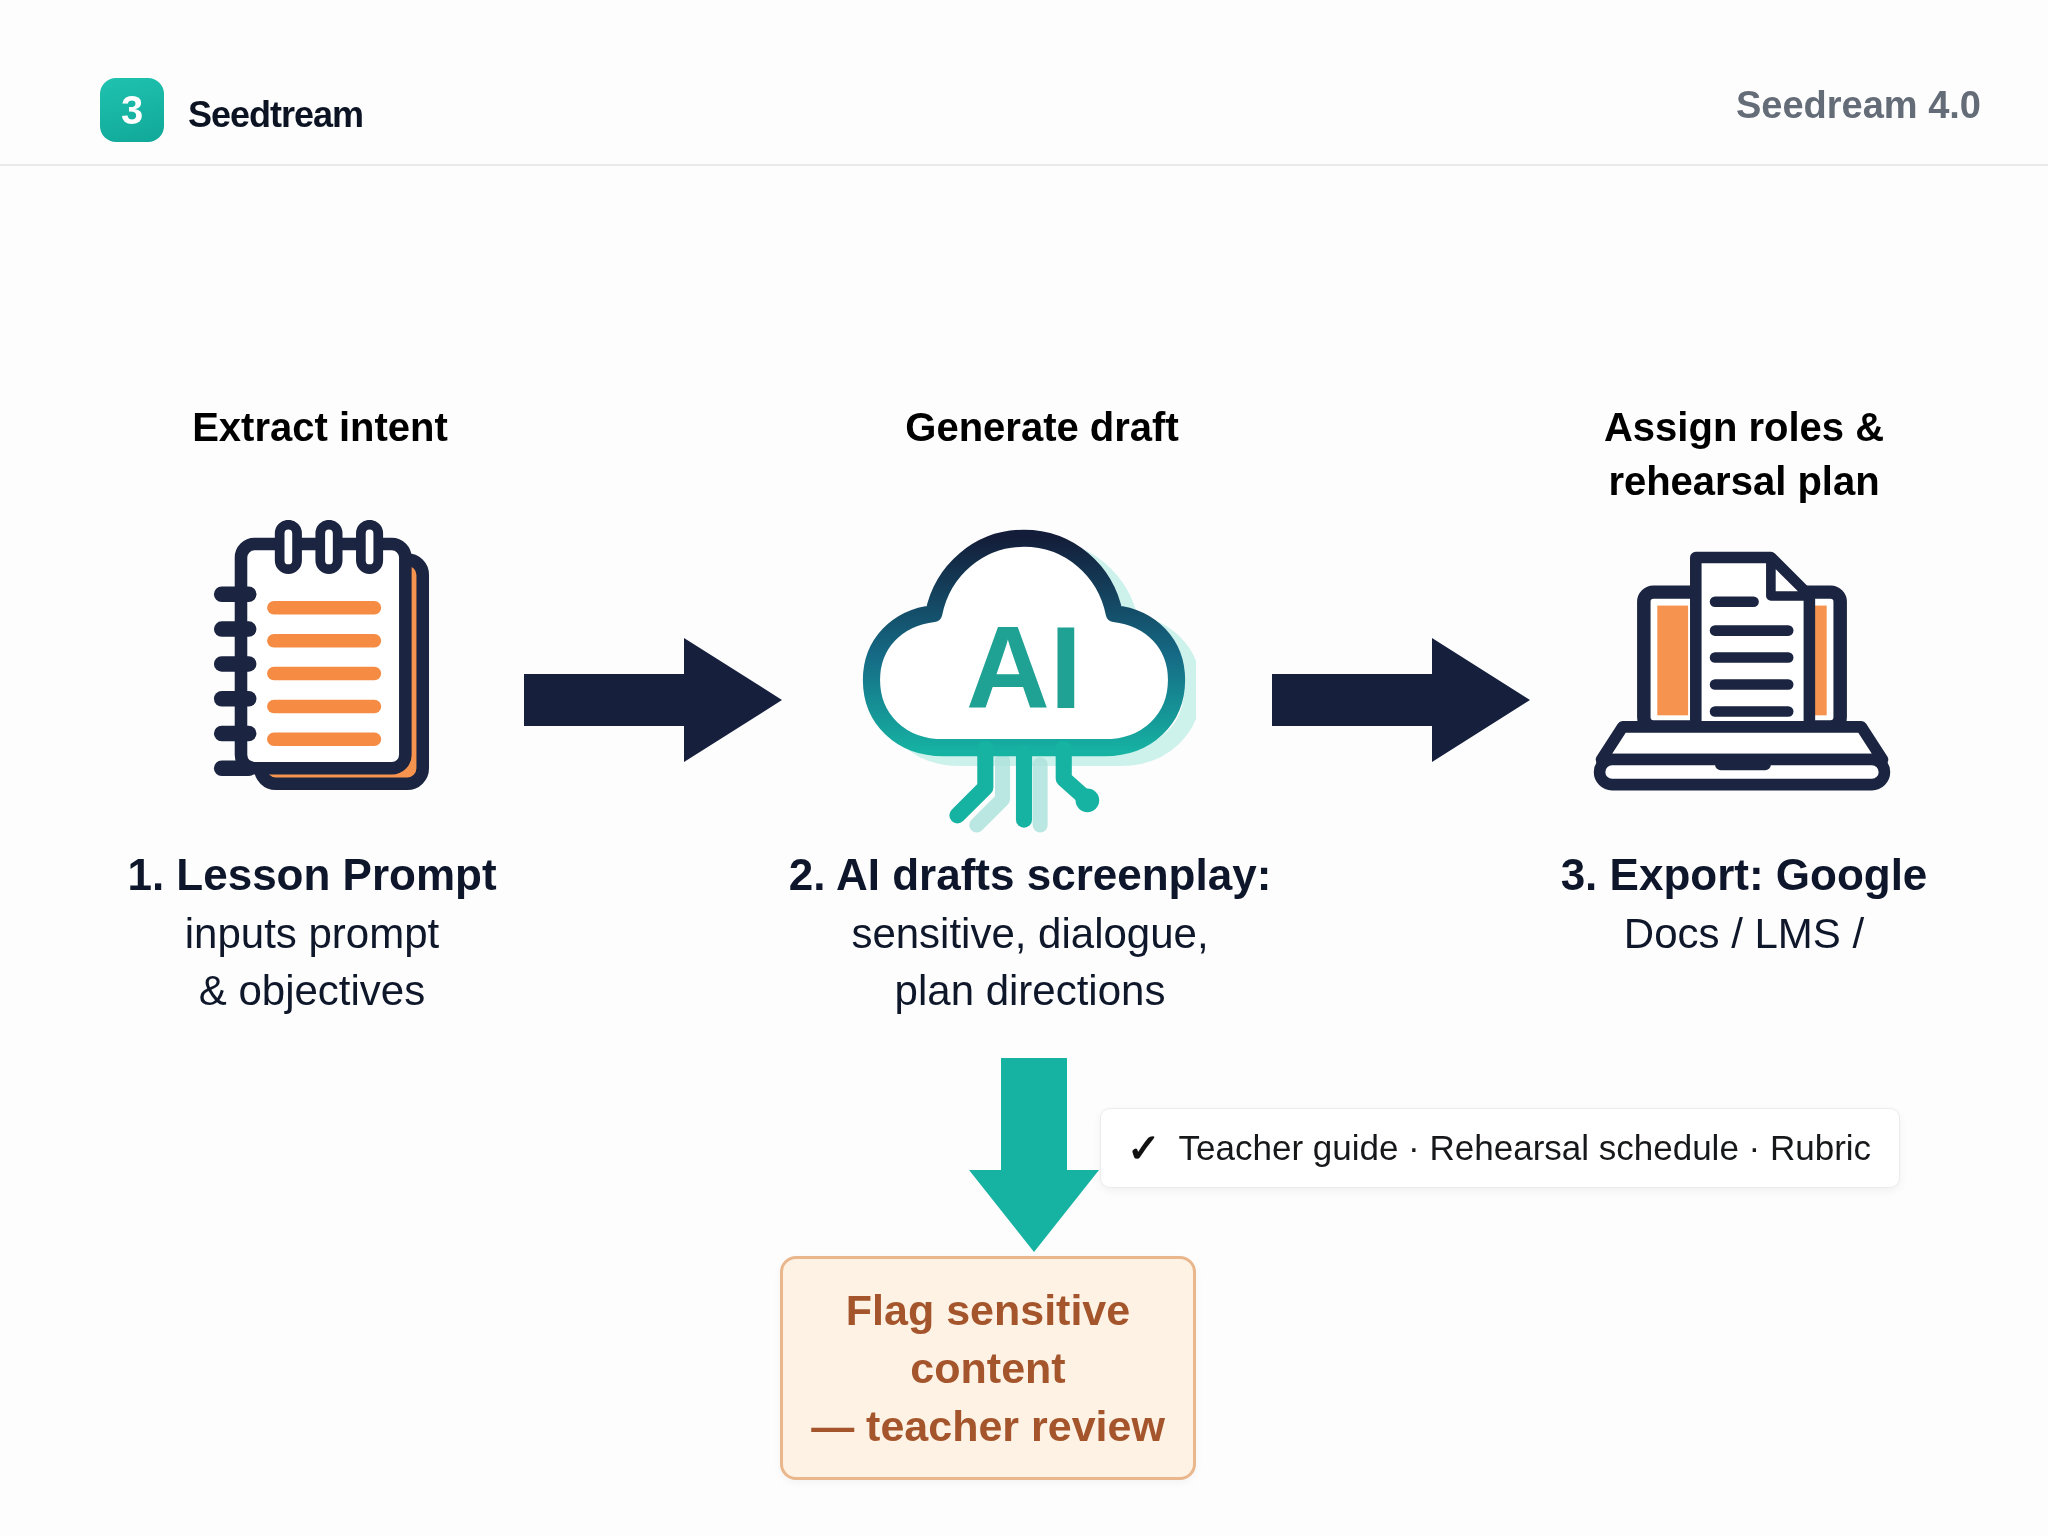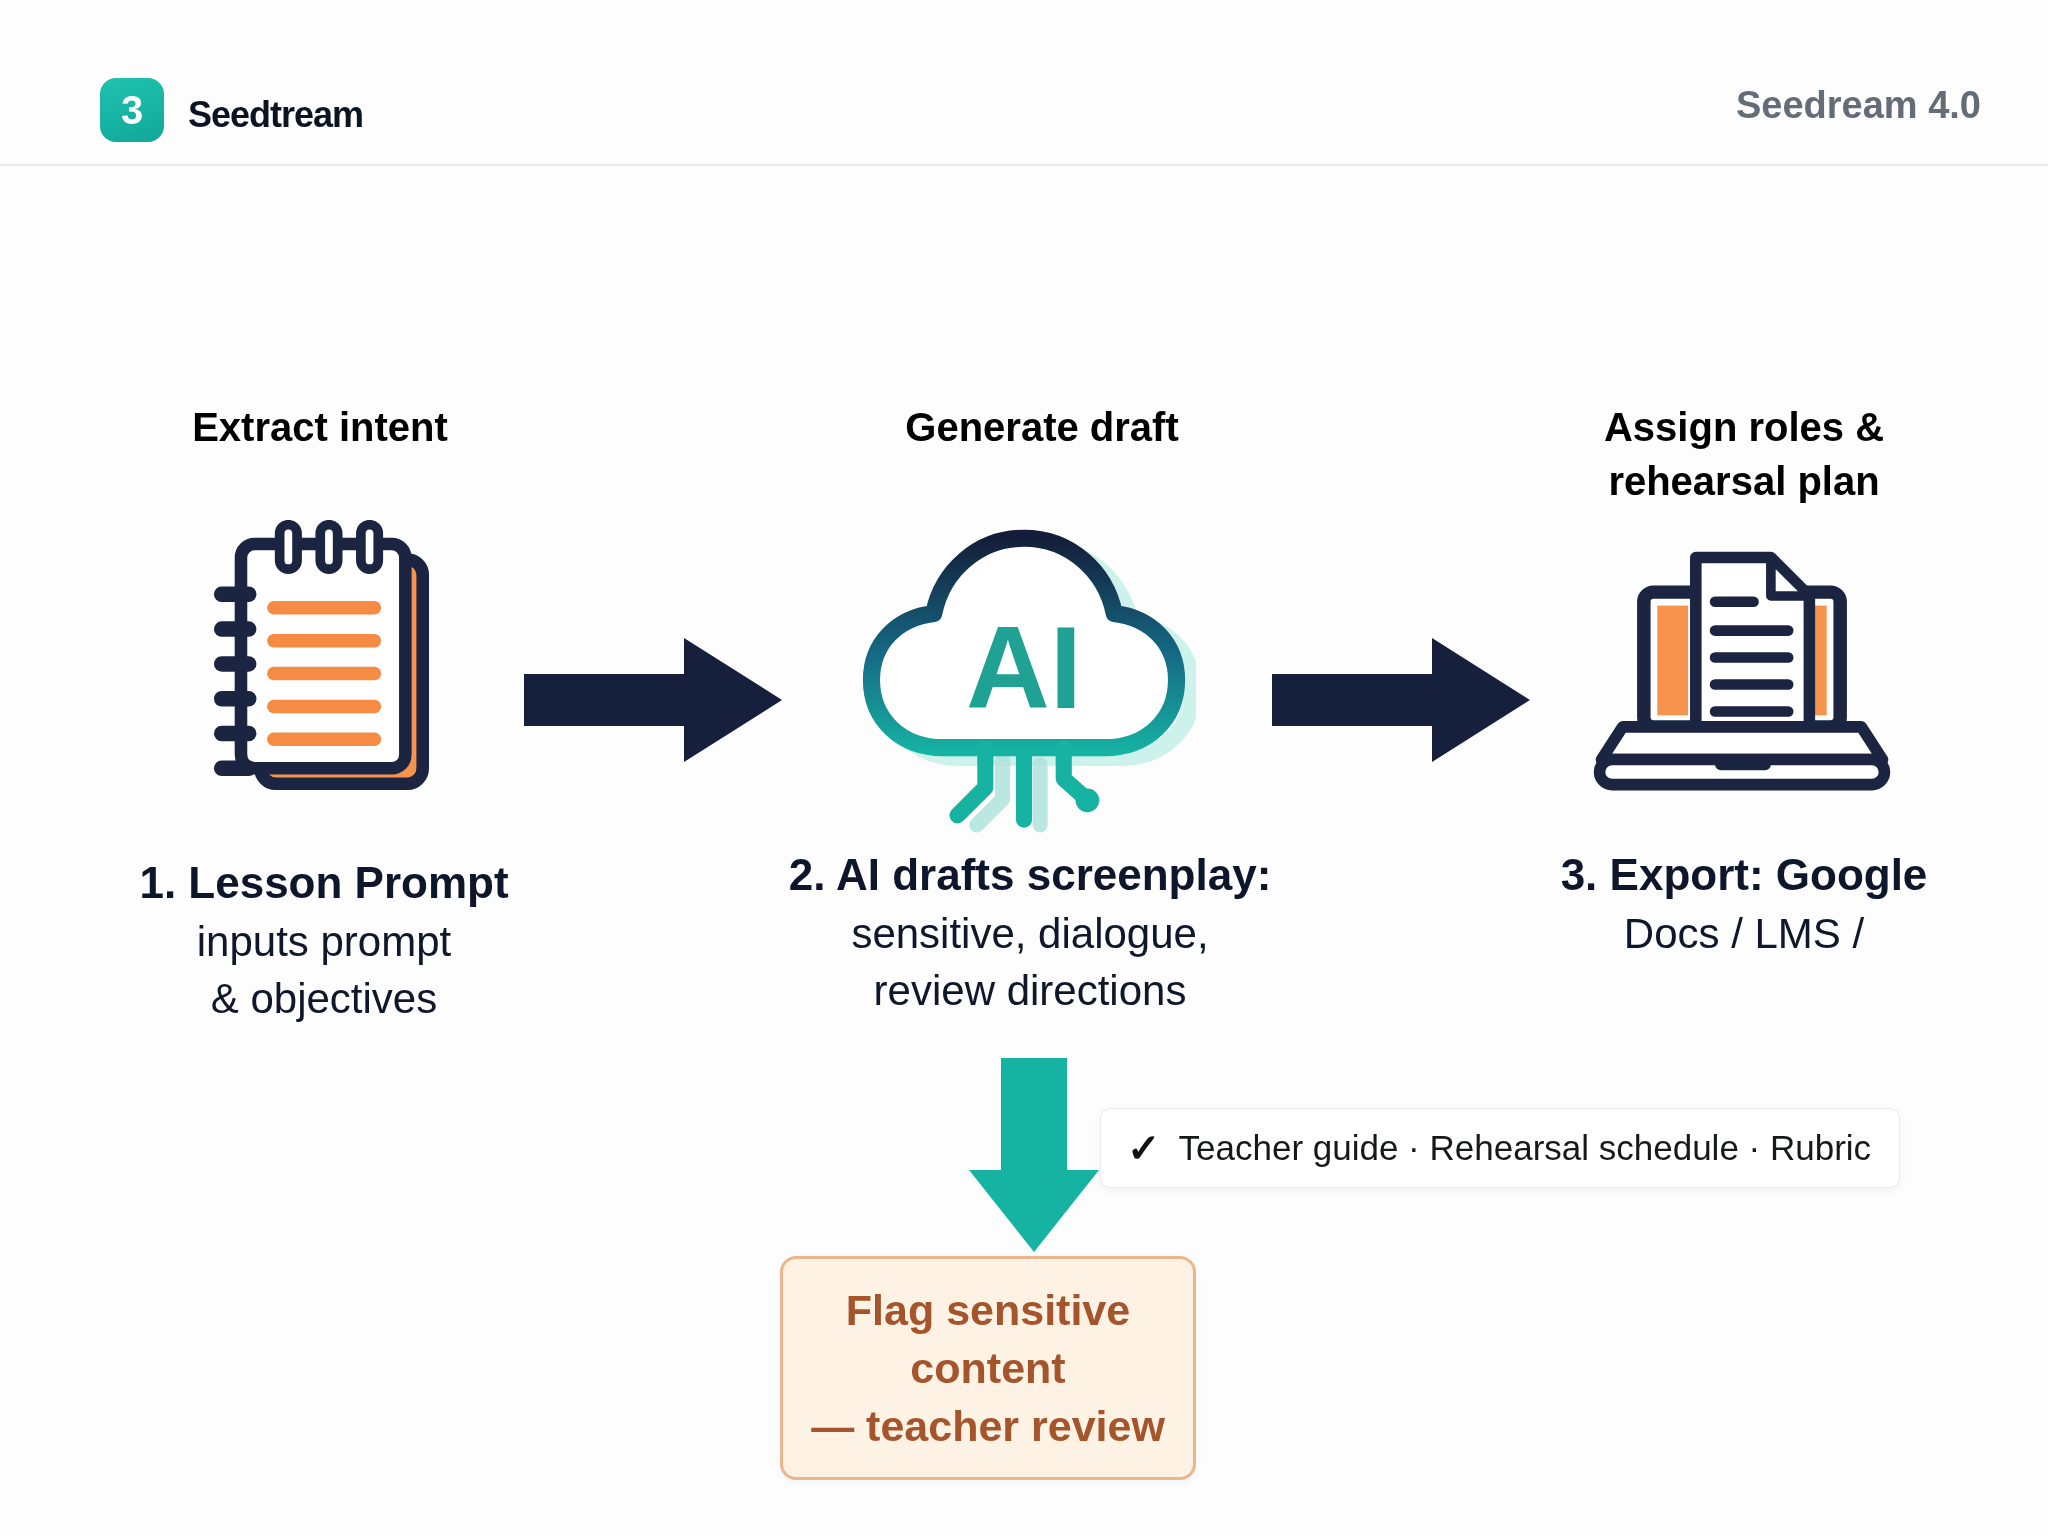--- a/index.html
+++ b/index.html
@@ -48,21 +48,21 @@
   .cloud-pos   { left: 852px;  top: 506px; }
   .laptop-pos  { left: 1588px; top: 542px; }
   .arrow1-pos  { left: 524px;  top: 632px; }
   .arrow2-pos  { left: 1272px; top: 632px; }
   .down-arrow-pos { left: 968px; top: 1058px; }
 
   
   .step-text {
     position: absolute; width: 560px; text-align: center; top: 845px;
   }
-  .step-1 { left: 44px; margin-top: 8px; }
+  .step-1 { left: 32px; }
   .step-2 { left: 750px; }
   .step-3 { left: 1464px; }
   .step-title { font-size: 44px; line-height: 60px; font-weight: 700; color: #0e162b; }
   .step-line  { font-size: 42px; line-height: 57px; font-weight: 400; color: #0f172a; }
 
   
   .strip {
     position: absolute; left: 1100px; top: 1108px; width: 800px; height: 80px;
     background: #ffffff; border: 1px solid #ececec; border-radius: 10px;
     box-shadow: 0 3px 10px rgba(0,0,0,0.05);
@@ -190,21 +190,21 @@
   </svg>
 
   <div class="step-text step-1">
     <div class="step-title">1. Lesson Prompt</div>
     <div class="step-line">inputs prompt</div>
     <div class="step-line">&amp; objectives</div>
   </div>
   <div class="step-text step-2">
     <div class="step-title">2. AI drafts screenplay:</div>
     <div class="step-line">sensitive, dialogue,</div>
-    <div class="step-line">review directions</div>
+    <div class="step-line">plan directions</div>
   </div>
   <div class="step-text step-3">
     <div class="step-title">3. Export: Google</div>
     <div class="step-line">Docs / LMS /</div>
   </div>
 
   <svg class="icon down-arrow-pos" width="132" height="195" viewBox="0 0 132 195">
     <polygon points="33,0 99,0 99,112 131,112 66,194 1,112 33,112" fill="#16b3a3"></polygon>
   </svg>
 

